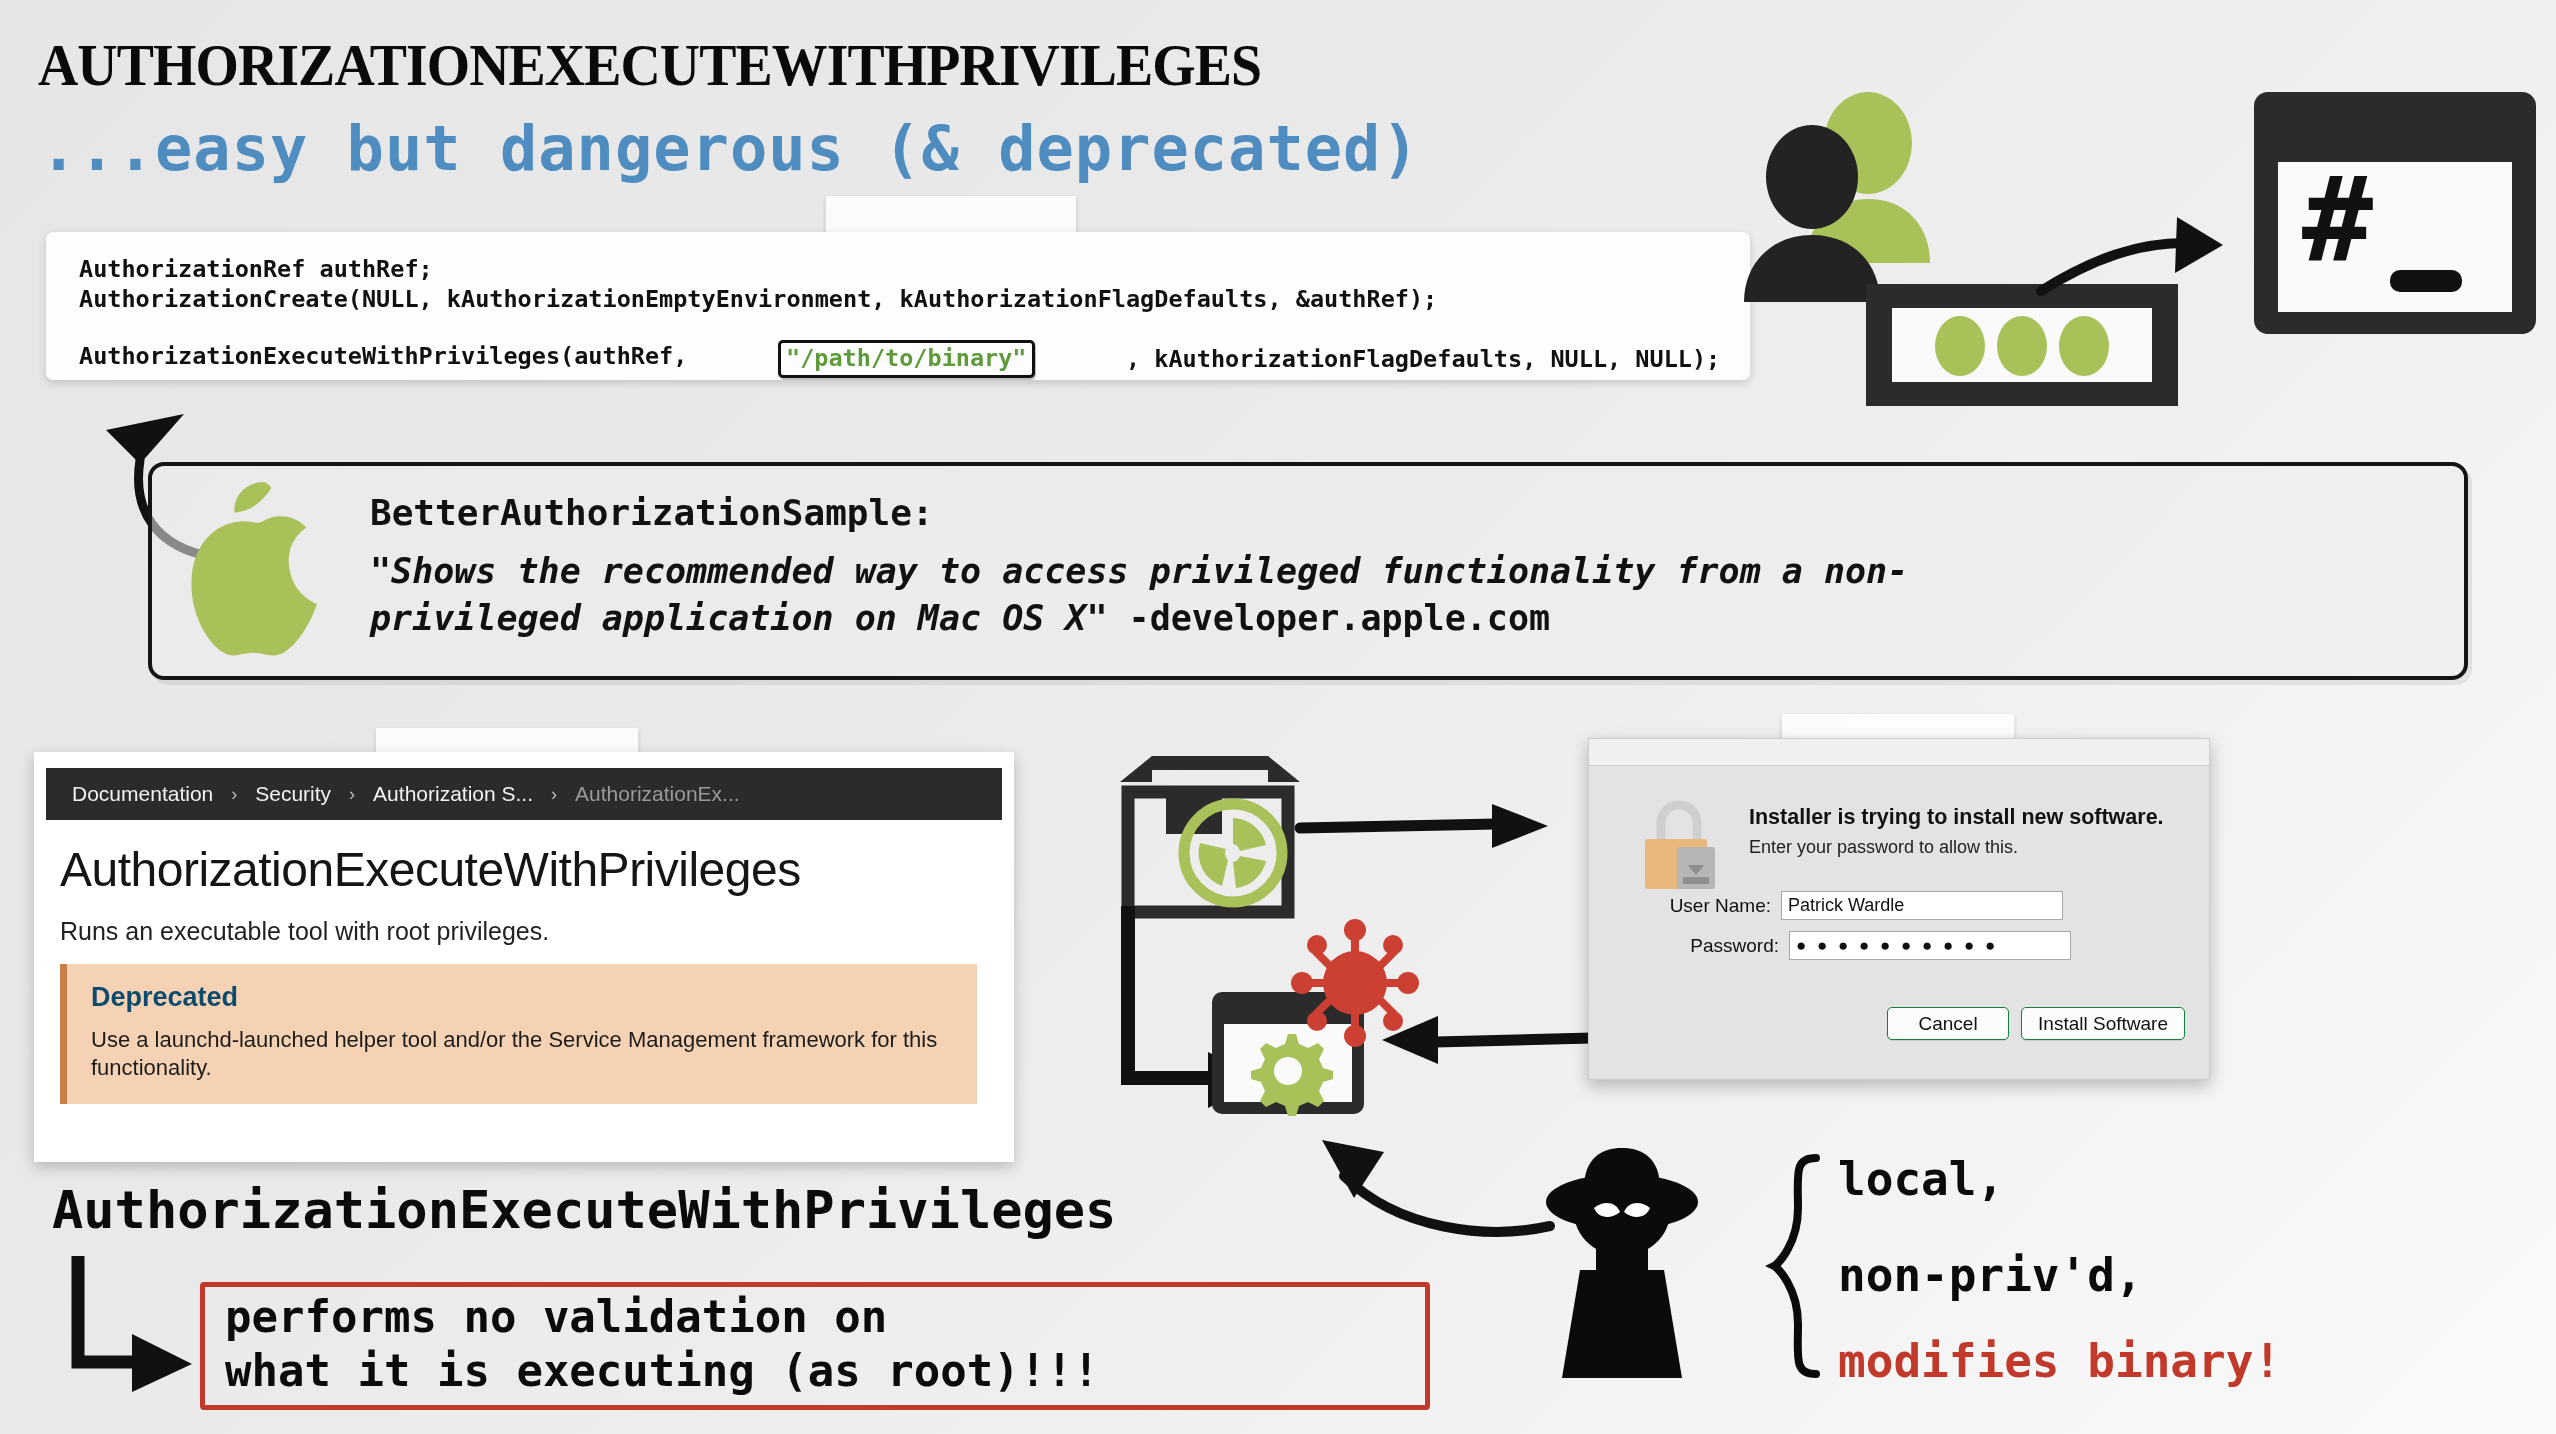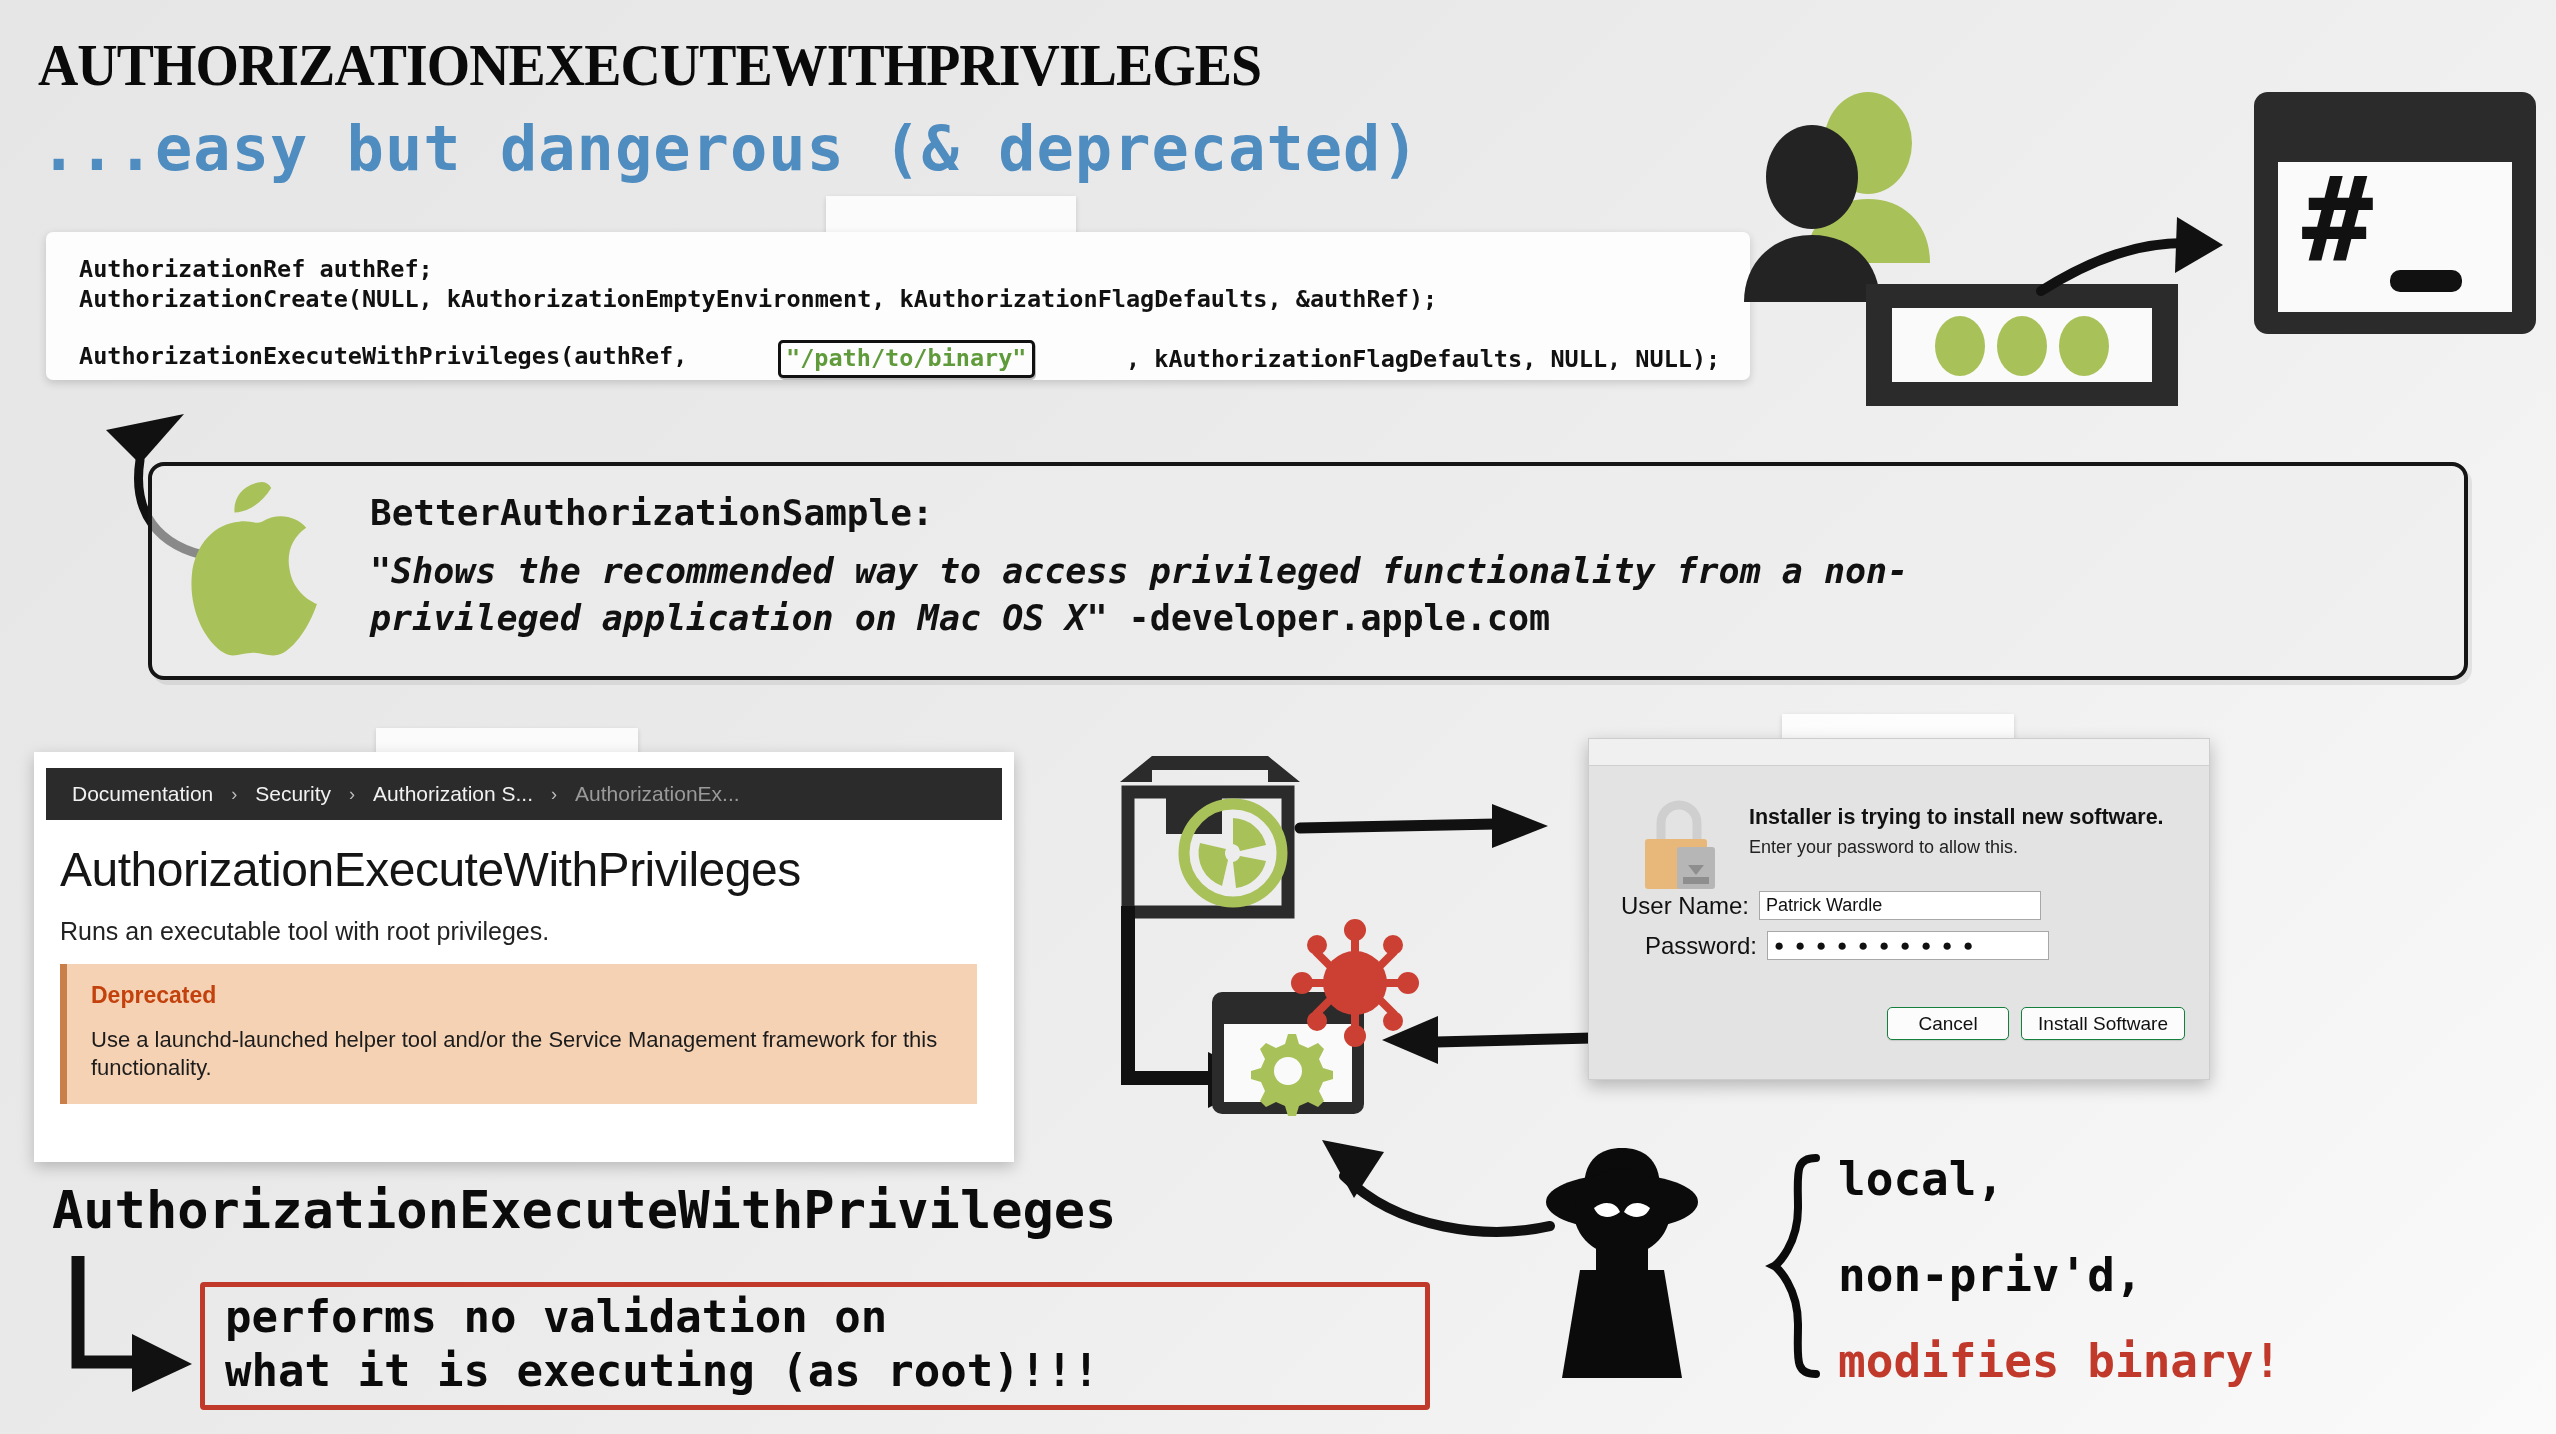--- a/index.html
+++ b/index.html
@@ -97,35 +97,35 @@
   #doctitle{
     position:absolute;left:26px;top:90px;
     font-size:48px;color:#151515;letter-spacing:-.5px;
     font-family:"Liberation Sans",sans-serif;
   }
   #docdesc{position:absolute;left:26px;top:165px;font-size:25px;color:#222;}
   #depbox{
     position:absolute;left:26px;top:212px;width:910px;height:140px;
     background:#f5d2b4;border-left:7px solid #c87f4a;
   }
-  #depbox .h{position:absolute;left:24px;top:18px;font-size:23px;font-weight:bold;color:#c2410c;}
+  #depbox .h{position:absolute;left:24px;top:18px;font-size:27px;font-weight:bold;color:#0c4a6e;}
   #depbox .b{position:absolute;left:24px;top:62px;width:855px;font-size:22px;line-height:28px;color:#1c1c1c;}
 
   
   #authdlg{
     position:absolute;left:1588px;top:738px;width:620px;height:340px;
     background:#e3e3e3;border:1px solid #cdcdcd;
     box-shadow:0 6px 16px rgba(0,0,0,.25);
   }
   #authdlg .titlebar{height:26px;background:#f0f0f0;border-bottom:1px solid #cfcfcf;}
   #lockicon{position:absolute;left:48px;top:60px;width:84px;height:94px;}
   #auth-h{position:absolute;left:160px;top:66px;font-size:21.5px;font-weight:bold;color:#111;}
   #auth-s{position:absolute;left:160px;top:98px;font-size:18px;color:#222;}
   .authrow{position:absolute;display:flex;align-items:center;}
-  .authrow .lab{width:160px;text-align:right;font-size:24px;color:#111;padding-right:10px;}
+  .authrow .lab{width:160px;text-align:right;font-size:19px;color:#111;padding-right:10px;padding-left:22px;}
   .authrow .fld{
     width:268px;height:27px;background:#fff;border:1px solid #a8a8a8;
     font-size:18px;color:#111;padding:0 6px;display:flex;align-items:center;
   }
   #dots{letter-spacing:3px;font-size:17px;}
   .btn{
     height:31px;min-width:88px;padding:0 16px;background:#fcfcfc;
     border:1px solid #15803d;border-radius:5px;font-size:19px;color:#111;
     display:flex;align-items:center;justify-content:center;
     box-shadow:0 1px 1px rgba(0,0,0,.12);

